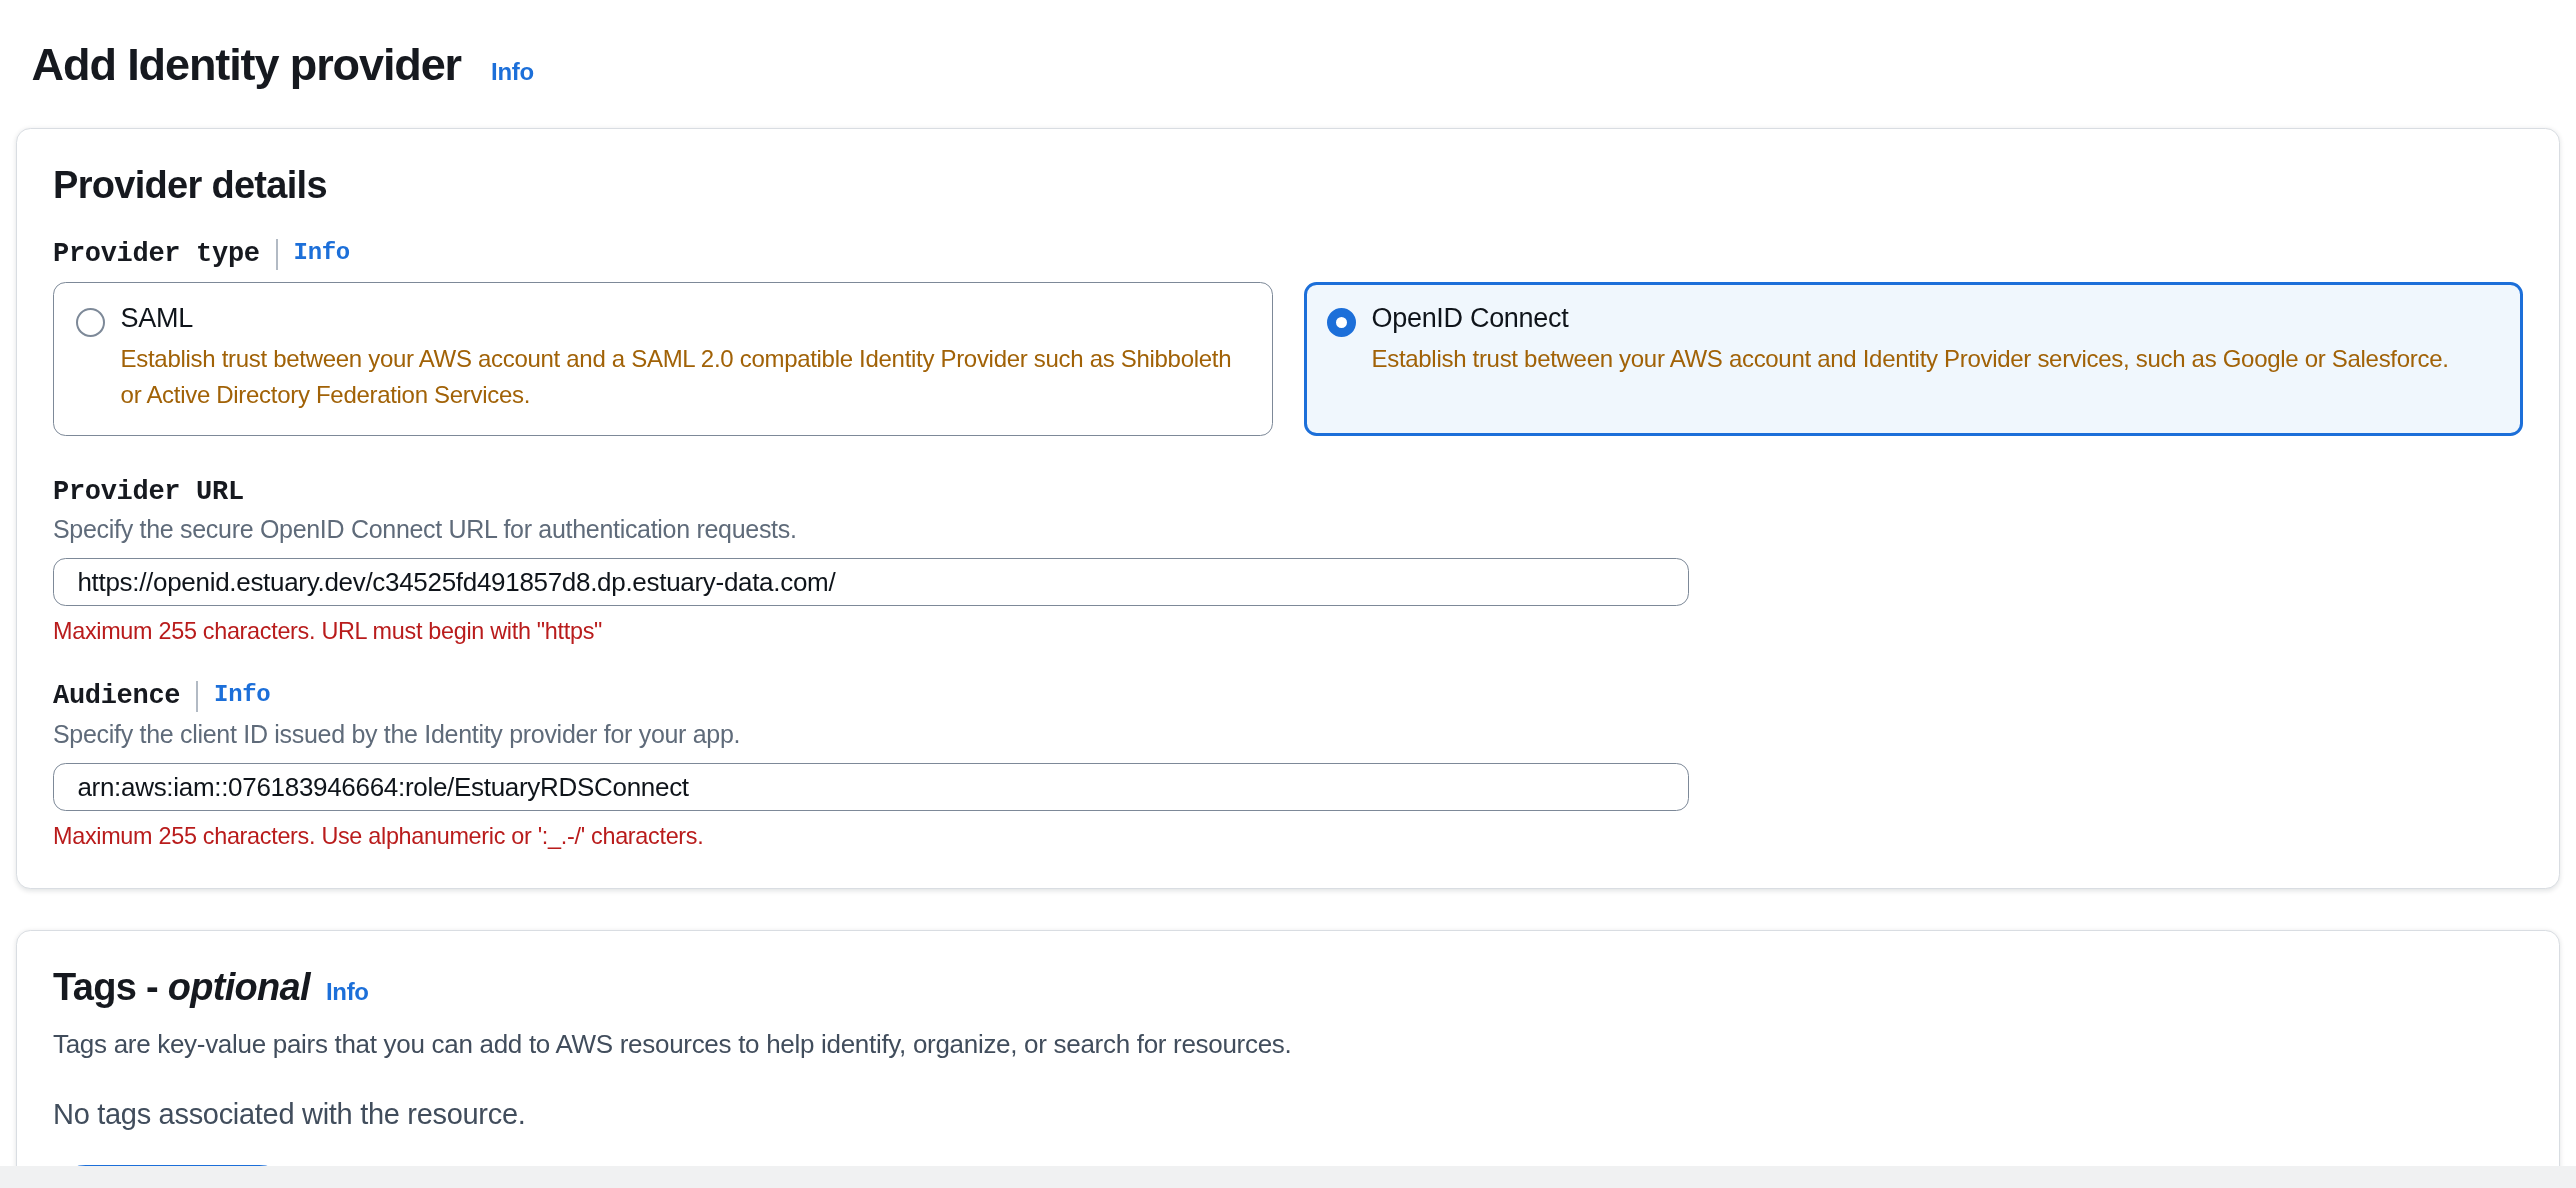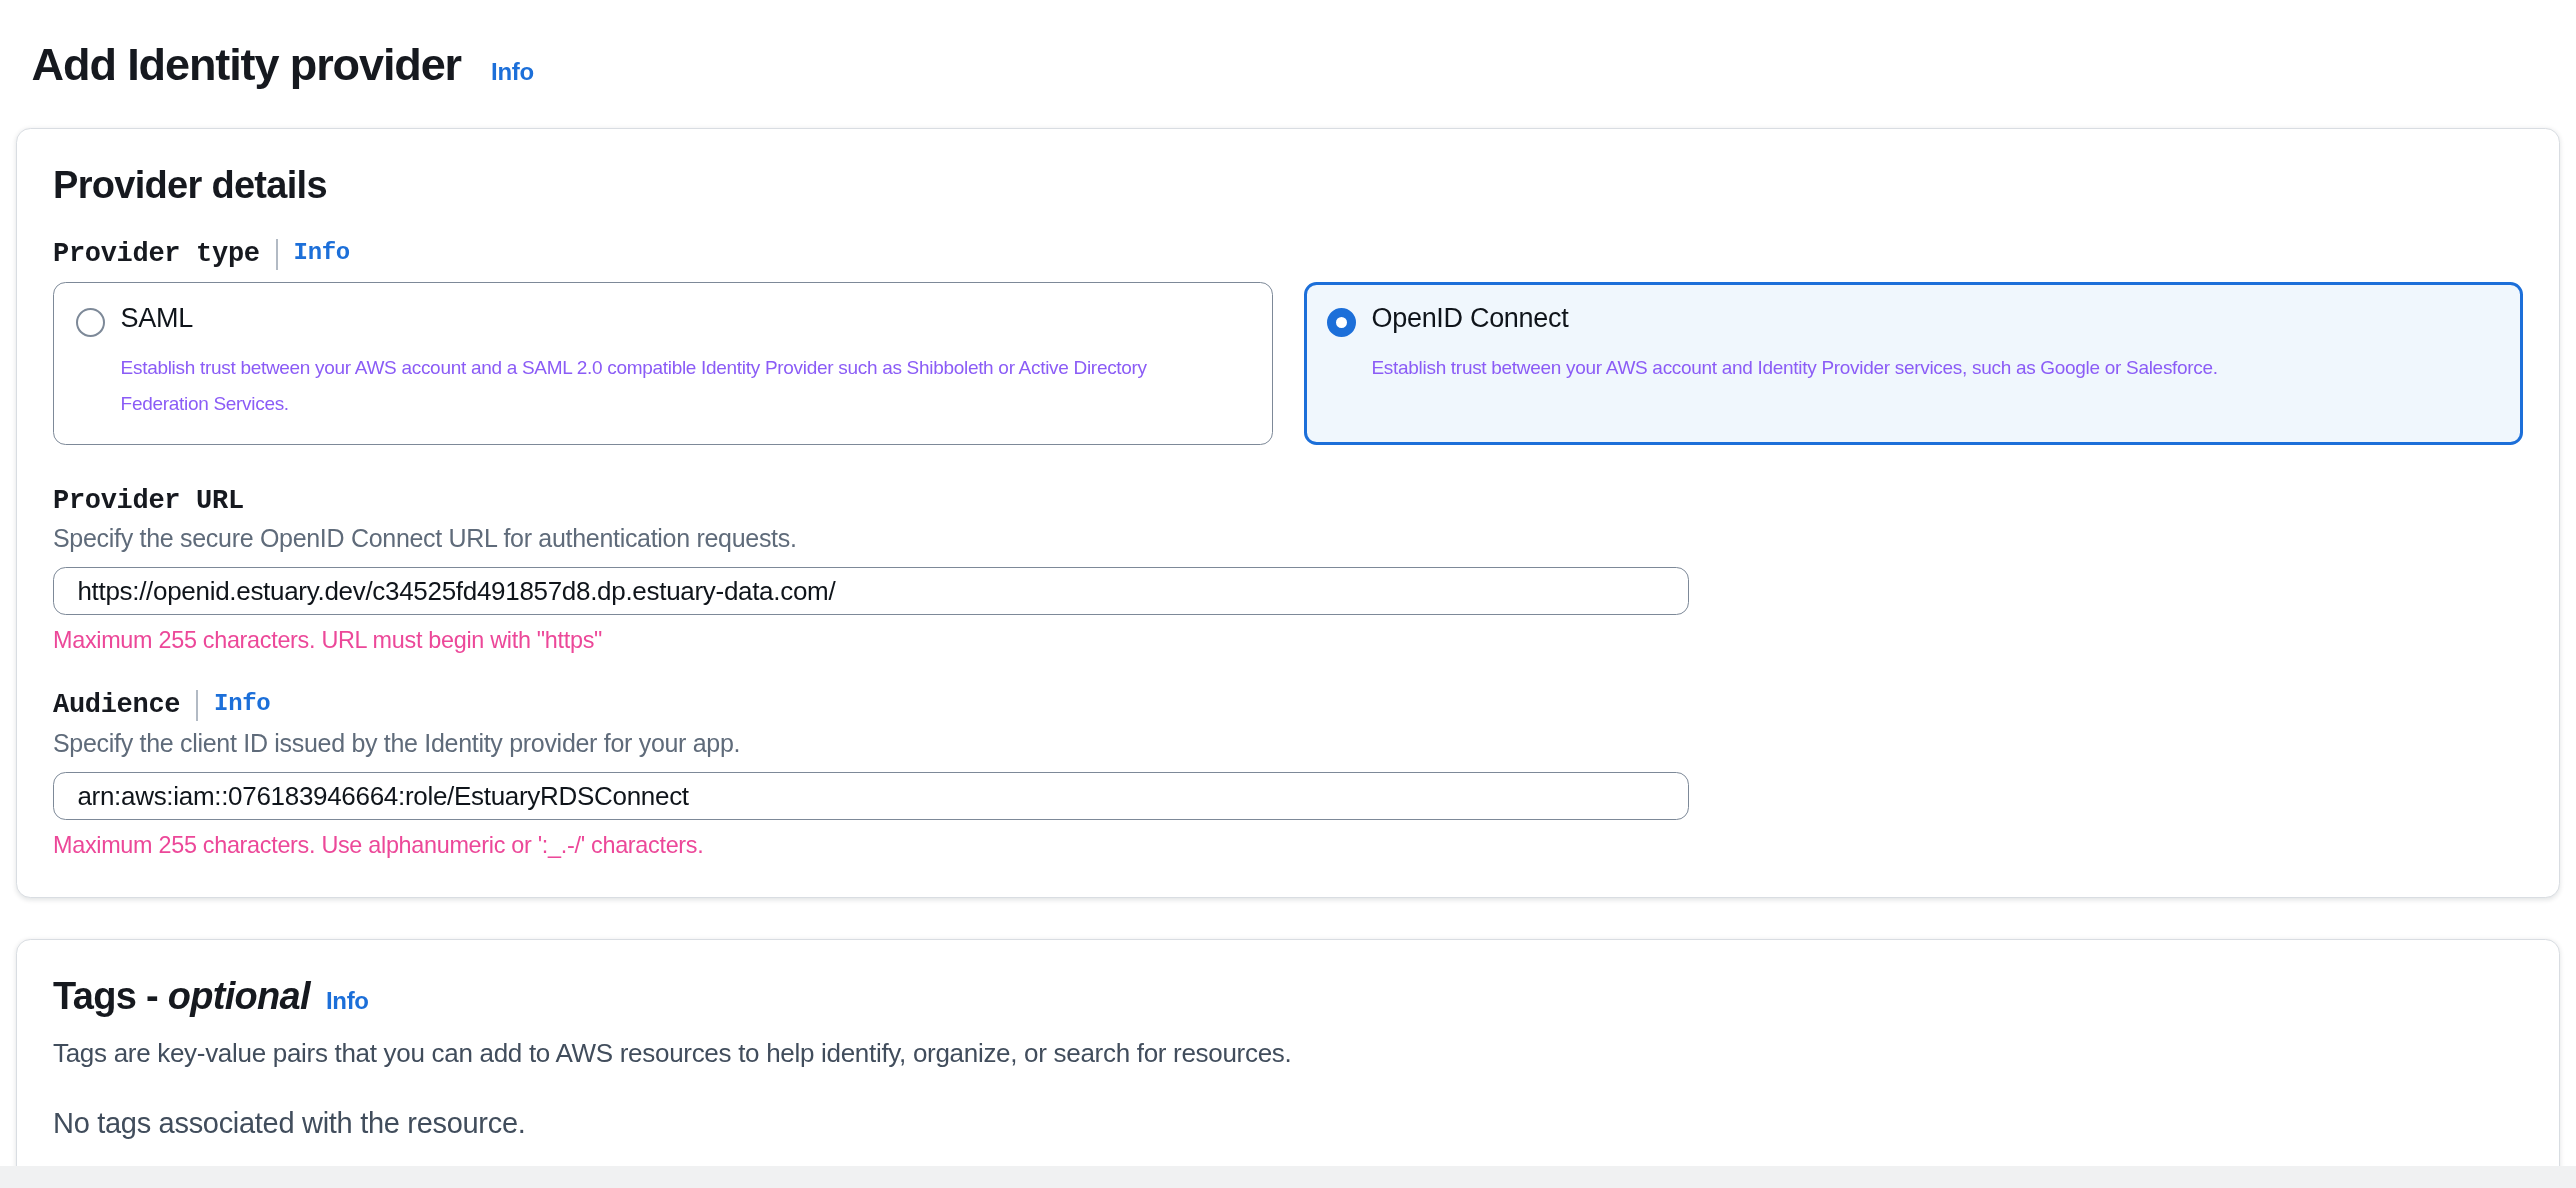--- a/index.html
+++ b/index.html
@@ -51,41 +51,41 @@
     cursor: pointer;
   }
   .tile.selected { border: 3.6px solid #1c6fd9; background: #f0f7fd; padding: 18px 29px 20px 20px; }
   .radio {
     width: 29px; height: 29px; border-radius: 50%;
     border: 2.7px solid #7d8998; background: #ffffff;
     flex-shrink: 0; margin-top: 4.5px;
   }
   .radio.checked { border: 9px solid #1c6fd9; }
   .tile-title { font-size: 27px; color: #0f141a; }
-  .tile-desc { font-size: 19px; color: #8b5cf6; line-height: 36px; margin-top: 16px; max-width: 1116px; }
+  .tile-desc { font-size: 24px; color: #a16207; line-height: 36px; margin-top: 7px; max-width: 1116px; }
 
   
   .field { margin-top: 41px; }
   .field-sub { font-size: 25px; color: #5f6b7a; margin-top: 8px; }
   .text-input {
     display: block;
     margin-top: 14.4px;
     width: 1636px;
     height: 48px;
     border: 1.8px solid #7d8998;
     border-radius: 12.6px;
     padding: 0 23.4px;
     font-family: "Liberation Sans", "DejaVu Sans", sans-serif;
     font-size: 26px;
     letter-spacing: -0.3px;
     color: #0f141a;
     background: #ffffff;
     outline: none;
   }
-  .field-helper { font-size: 23.4px; color: #ec4899; margin-top: 11.7px; }
+  .field-helper { font-size: 23.4px; color: #b91c1c; margin-top: 11.7px; }
 
   
   .tags-heading-row { display: flex; align-items: baseline; gap: 16px; }
   .tags-optional { font-style: italic; }
   .tags-heading-row .info-link { font-size: 24px; }
   .tags-desc { font-size: 26px; color: #414d5c; margin-top: 20px; }
   .tags-empty { font-size: 29px; color: #414d5c; margin-top: 38px; }
   .add-tag-button {
     display: inline-block;
     margin-top: 34px;

